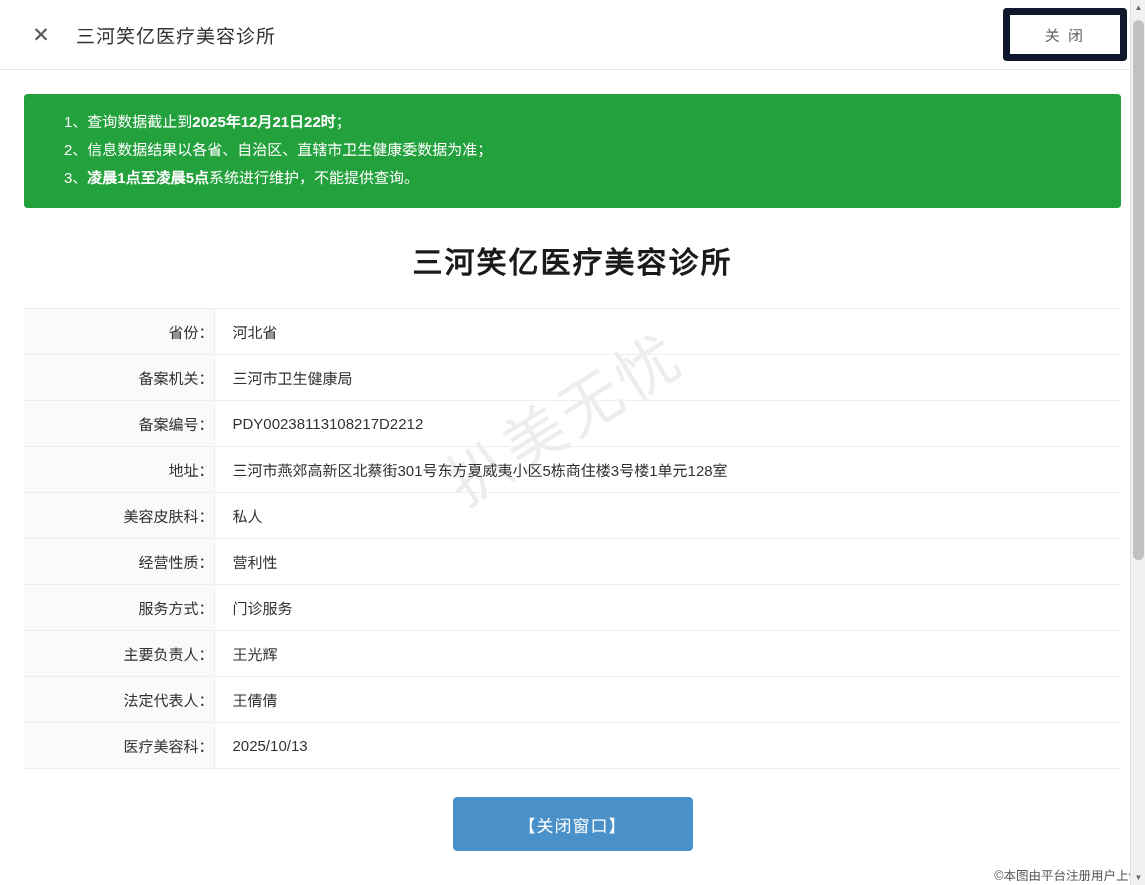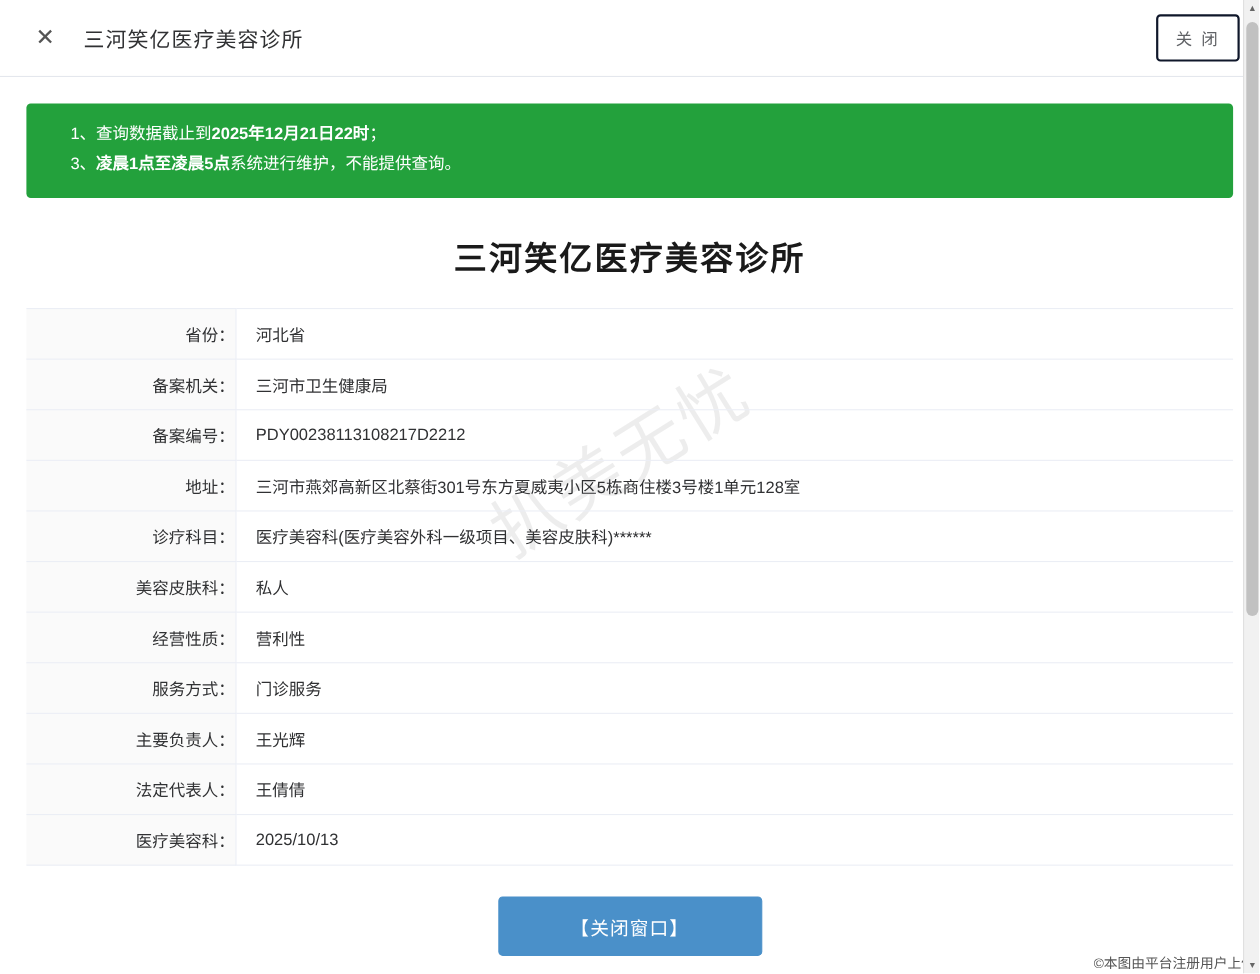--- a/index.html
+++ b/index.html
@@ -40,25 +40,25 @@
     font-weight: 300;
   }
   .title-text {
     margin-left: 22px;
     font-size: 19px;
     color: #303133;
     letter-spacing: 1px;
   }
   .btn-close-top {
     margin-left: auto;
-    border: 2px solid #0f172a;
+    border: 7px solid #0f172a;
     background: #fff;
     color: #606266;
     font-size: 15px;
-    padding: 9px 16px;
+    padding: 9px 35px;
     border-radius: 4px;
     cursor: pointer;
     letter-spacing: 2px;
     font-family: "Liberation Sans", "DejaVu Sans", sans-serif;
   }
 
   
   .content {
     position: relative;
     padding: 24px 24px 0 24px;
@@ -204,20 +204,23 @@
 </div>
 
 <div class="content">
 
   <div class="notice">
     <ol>
       <li>
         <span>1、</span><span>查询数据截止到</span><b>2025年12月21日22时</b><span>；</span>
       </li>
       <li>
+        <span>2、</span><span>信息数据结果以各省、自治区、直辖市卫生健康委数据为准；</span><b></b><span></span>
+      </li>
+      <li>
         <span>3、</span><span></span><b>凌晨1点至凌晨5点</b><span>系统进行维护，不能提供查询。</span>
       </li>
     </ol>
   </div>
 
   <div class="page-title">三河笑亿医疗美容诊所</div>
 
   <div class="watermark">扒美无忧</div>
 
   <table class="detail">
@@ -230,24 +233,20 @@
         <td class="label">备案机关：</td>
         <td class="value">三河市卫生健康局</td>
       </tr>
       <tr>
         <td class="label">备案编号：</td>
         <td class="value">PDY00238113108217D2212</td>
       </tr>
       <tr>
         <td class="label">地址：</td>
         <td class="value">三河市燕郊高新区北蔡街301号东方夏威夷小区5栋商住楼3号楼1单元128室</td>
-      </tr>
-      <tr>
-        <td class="label">诊疗科目：</td>
-        <td class="value">医疗美容科(医疗美容外科一级项目、美容皮肤科)******</td>
       </tr>
       <tr>
         <td class="label">美容皮肤科：</td>
         <td class="value">私人</td>
       </tr>
       <tr>
         <td class="label">经营性质：</td>
         <td class="value">营利性</td>
       </tr>
       <tr>

